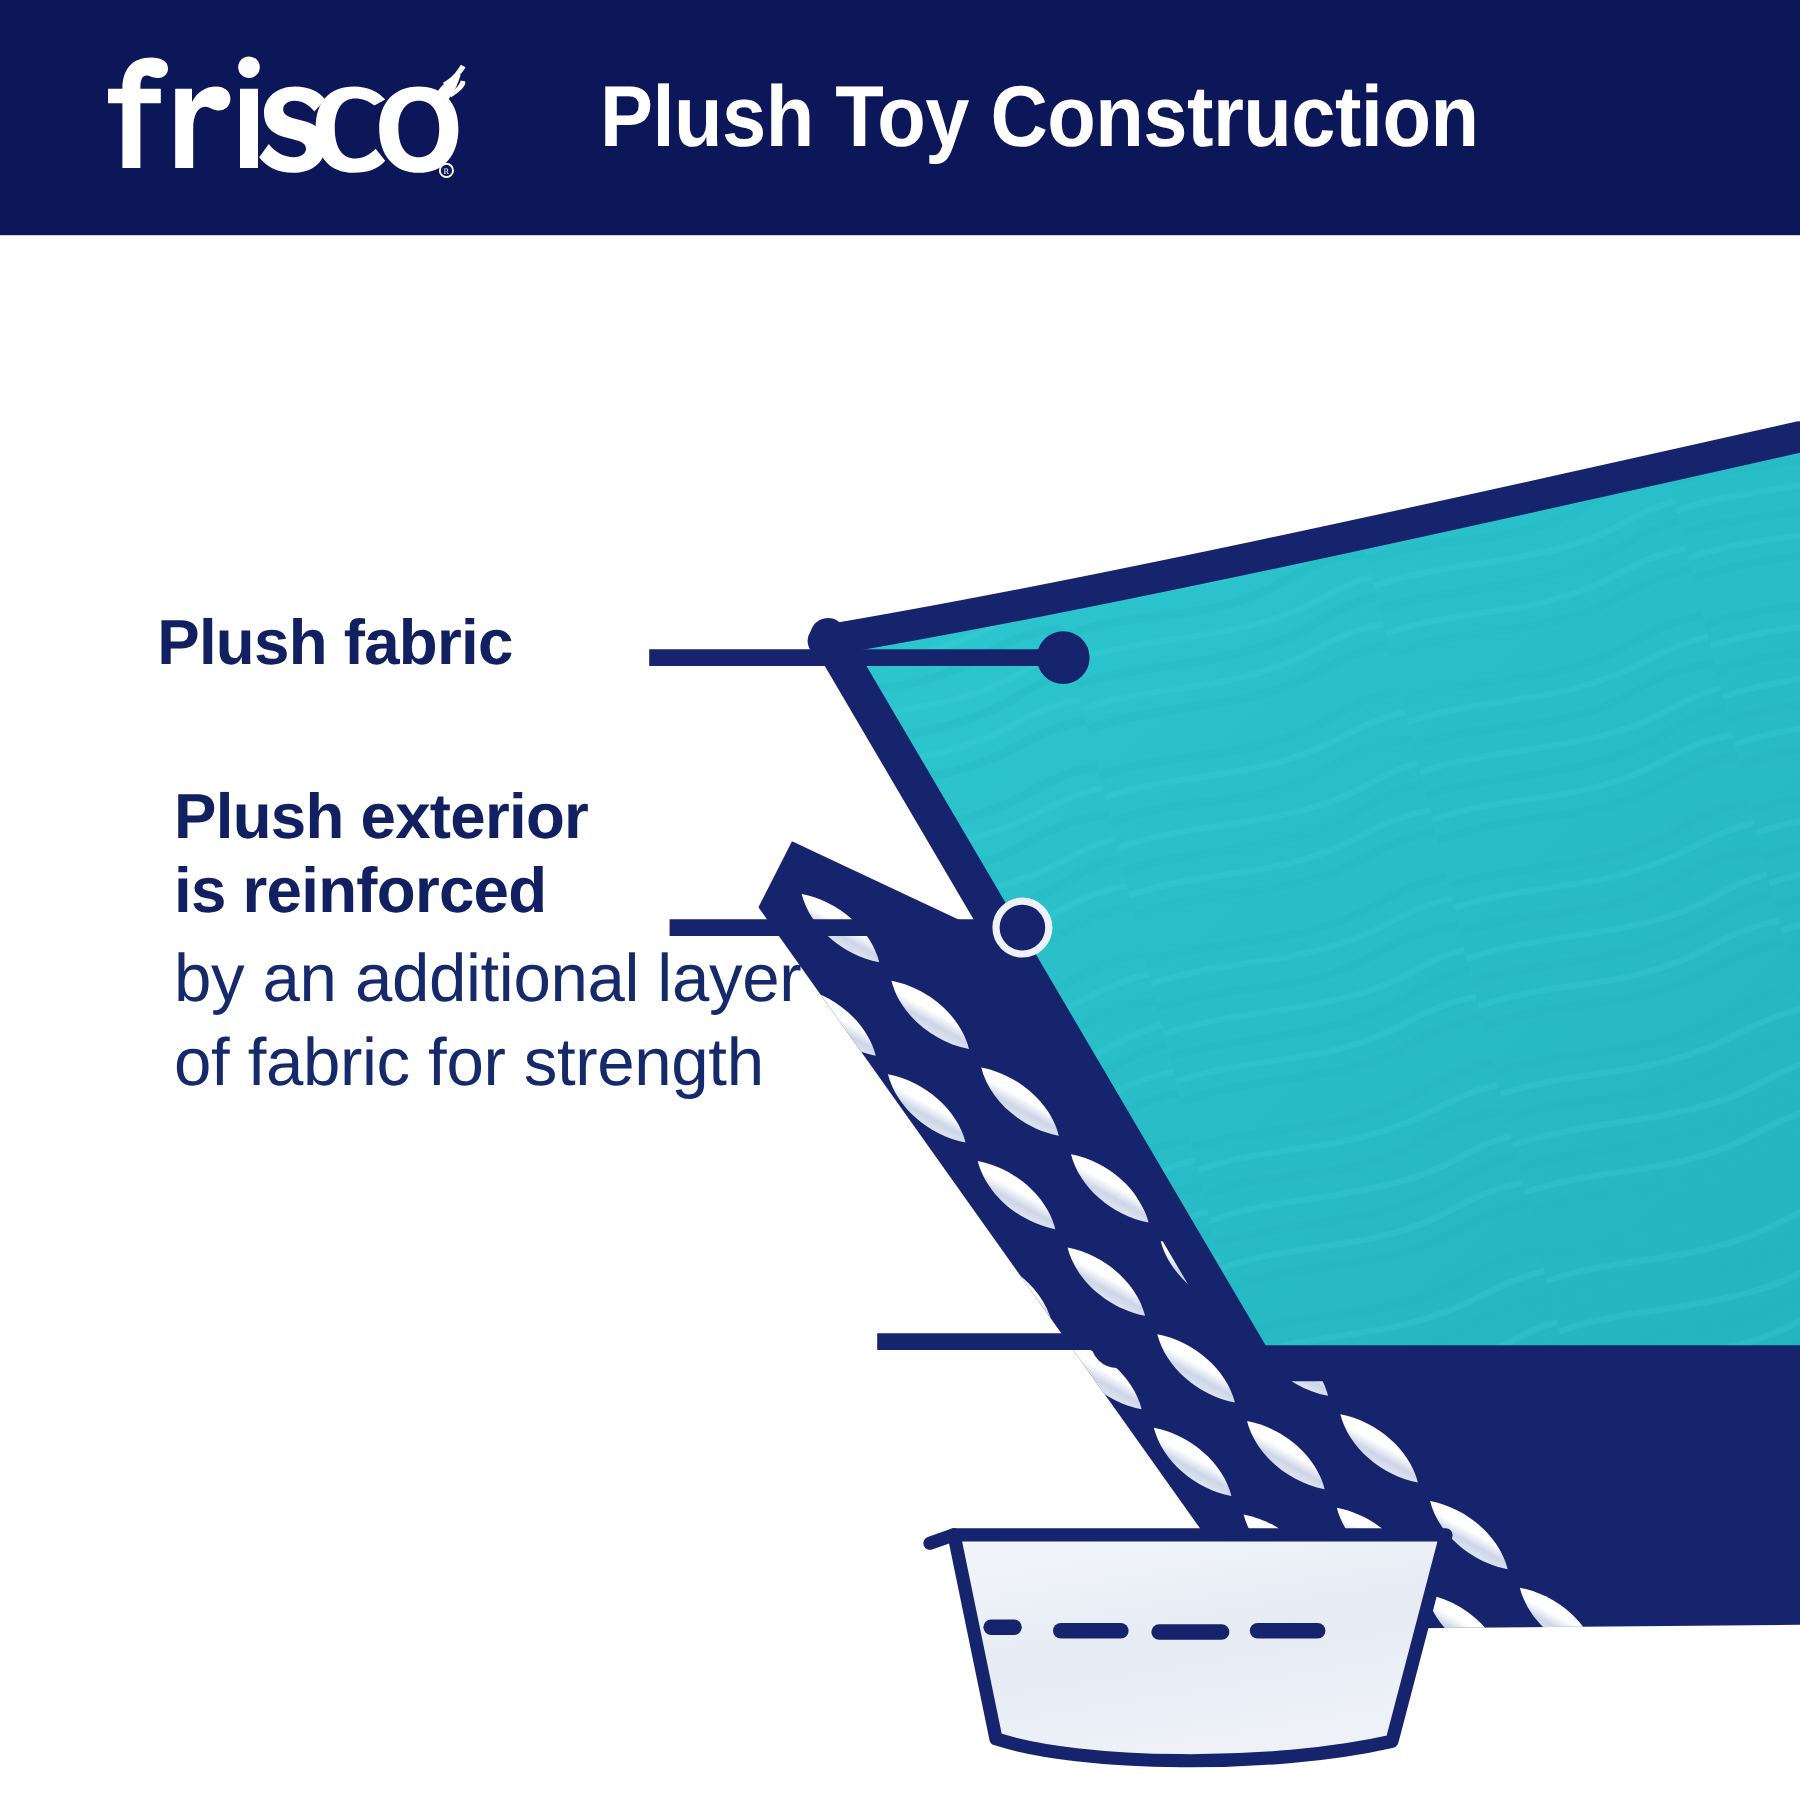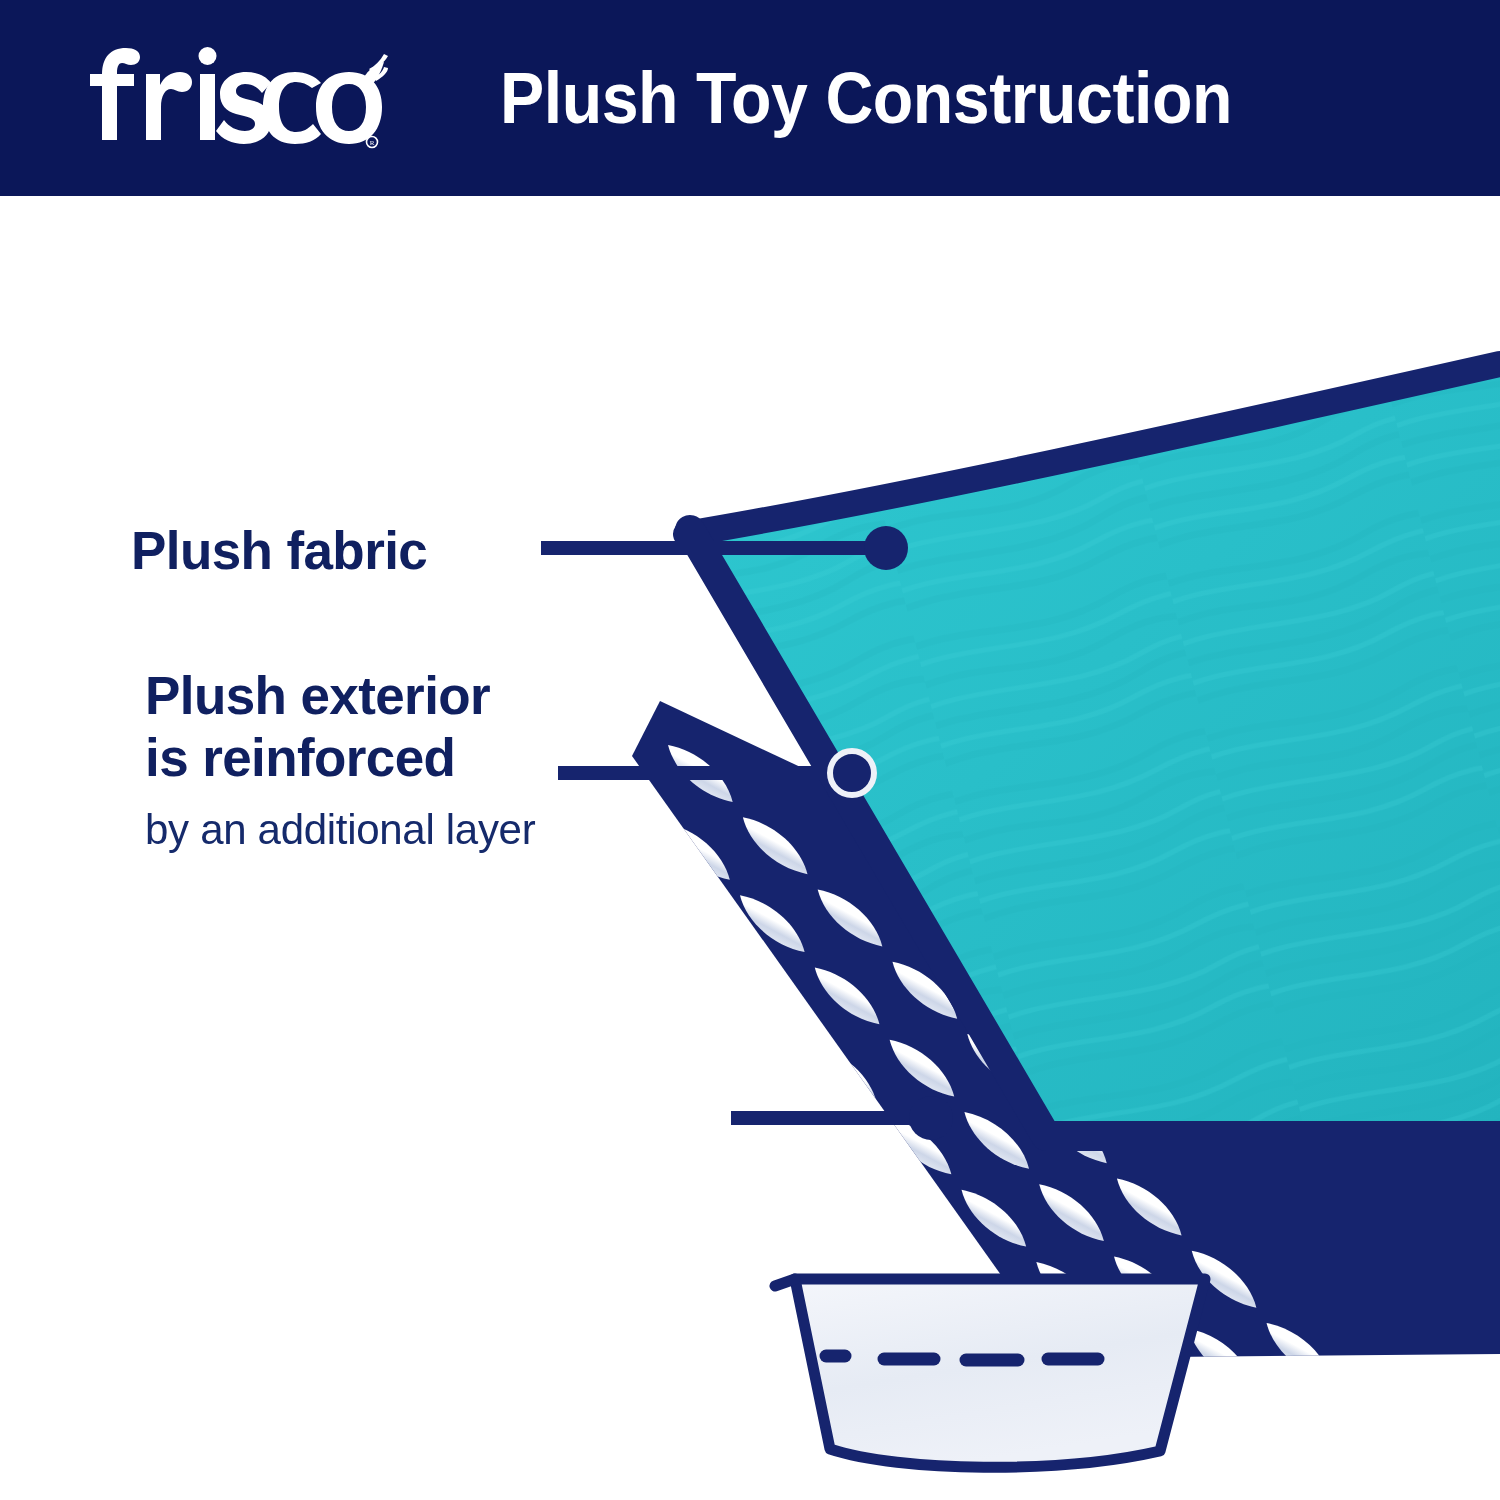--- a/index.html
+++ b/index.html
@@ -30,34 +30,34 @@
     transform:scaleX(0.92);
     transform-origin:left center;
     white-space:nowrap;
   }
 
   
   .illustration{position:absolute;left:0;top:196px;width:1500px;height:1304px;}
   .illustration svg{display:block;width:1500px;height:1304px;}
 
   
-  .callouts{position:absolute;left:0;top:15px;width:1500px;height:1090px;pointer-events:none;}
+  .callouts{position:absolute;left:0;top:0;width:1500px;height:1090px;pointer-events:none;}
   .callout{position:absolute;pointer-events:auto;}
   .c-head{
     color:#102060;
     font-weight:bold;
     font-size:53px;
     line-height:62px;
     letter-spacing:-0.6px;
     white-space:nowrap;
   }
   .c-body{
     color:#152a6b;
     font-weight:500;
-    font-size:42px;
+    font-size:56px;
     line-height:58px;
     letter-spacing:-0.3px;
     white-space:nowrap;
   }
   #callout-plush-fabric{left:131px;top:505px;}
   #callout-plush-exterior{left:131px;top:650px;margin-left:14px;}
   #callout-plush-exterior .c-body{margin-top:12px;}
   #callout-reinforced-seams{left:131px;top:1082px;}
   #callout-reinforced-seams .c-body{margin-top:8px;}
 </style>
@@ -296,17 +296,18 @@
   <div class="callouts">
 
     <div class="callout" id="callout-plush-fabric">
       <div class="c-head">Plush fabric</div>
     </div>
 
     <div class="callout" id="callout-plush-exterior">
       <div class="c-head">Plush exterior</div>
       <div class="c-head">is reinforced</div>
       <div class="c-body">by an additional layer</div>
+      <div class="c-body">of fabric for strength</div>
     </div>
 
   </div>
 
 </div>
 
 </body></html>

